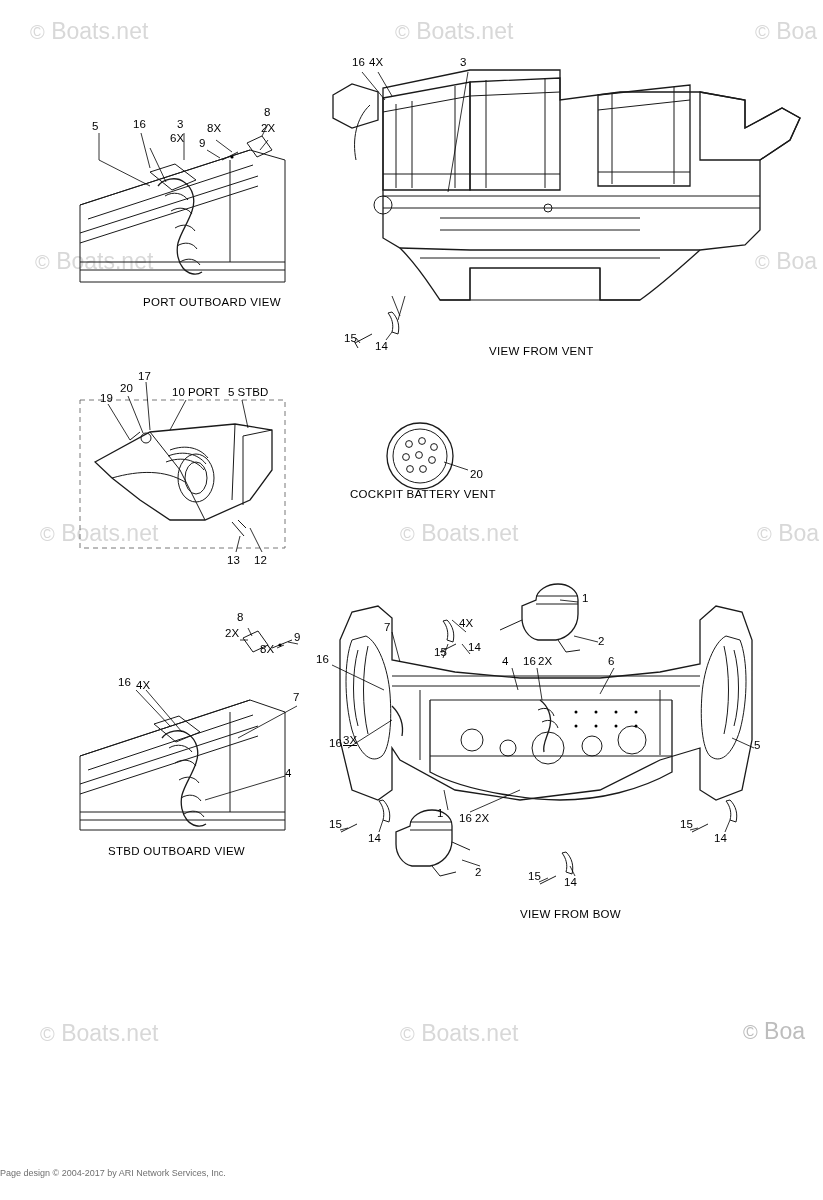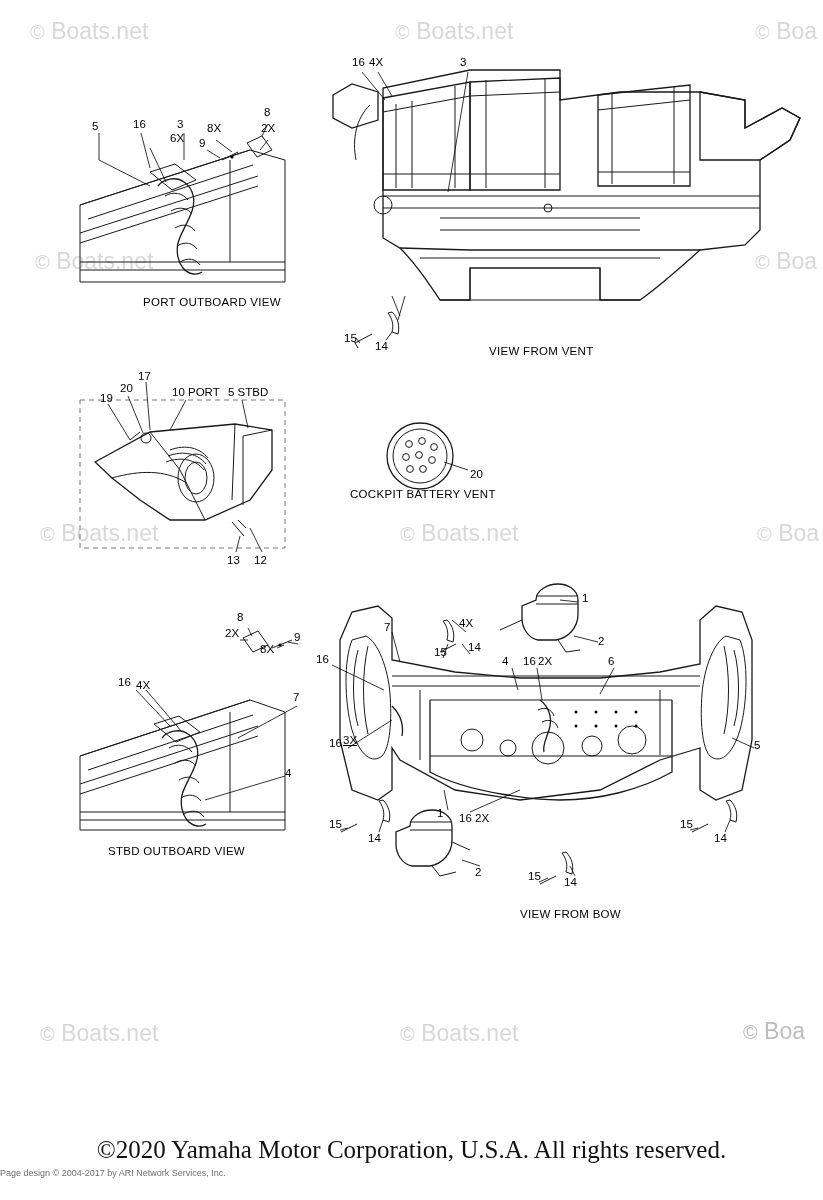--- a/index.html
+++ b/index.html
@@ -362,16 +362,15 @@
   <div class="lbl" style="left:459px;top:812px;">16</div>
   <div class="lbl" style="left:475px;top:812px;">2X</div>
   <div class="lbl" style="left:437px;top:807px;">1</div>
   <div class="lbl" style="left:475px;top:866px;">2</div>
   <div class="lbl" style="left:528px;top:870px;">15</div>
   <div class="lbl" style="left:564px;top:876px;">14</div>
   <div class="lbl" style="left:680px;top:818px;">15</div>
   <div class="lbl" style="left:714px;top:832px;">14</div>
   <div class="cap" style="left:508px;top:908px;margin-left:12px;">VIEW FROM BOW</div>
 
-  <div id="copyright">©2020 Yamaha Motor Corporation, U.S.A. All rights reserved.</div>
   <div id="subcopy">Page design © 2004-2017 by ARI Network Services, Inc.</div>
 
 </div>
 
 </body></html>

